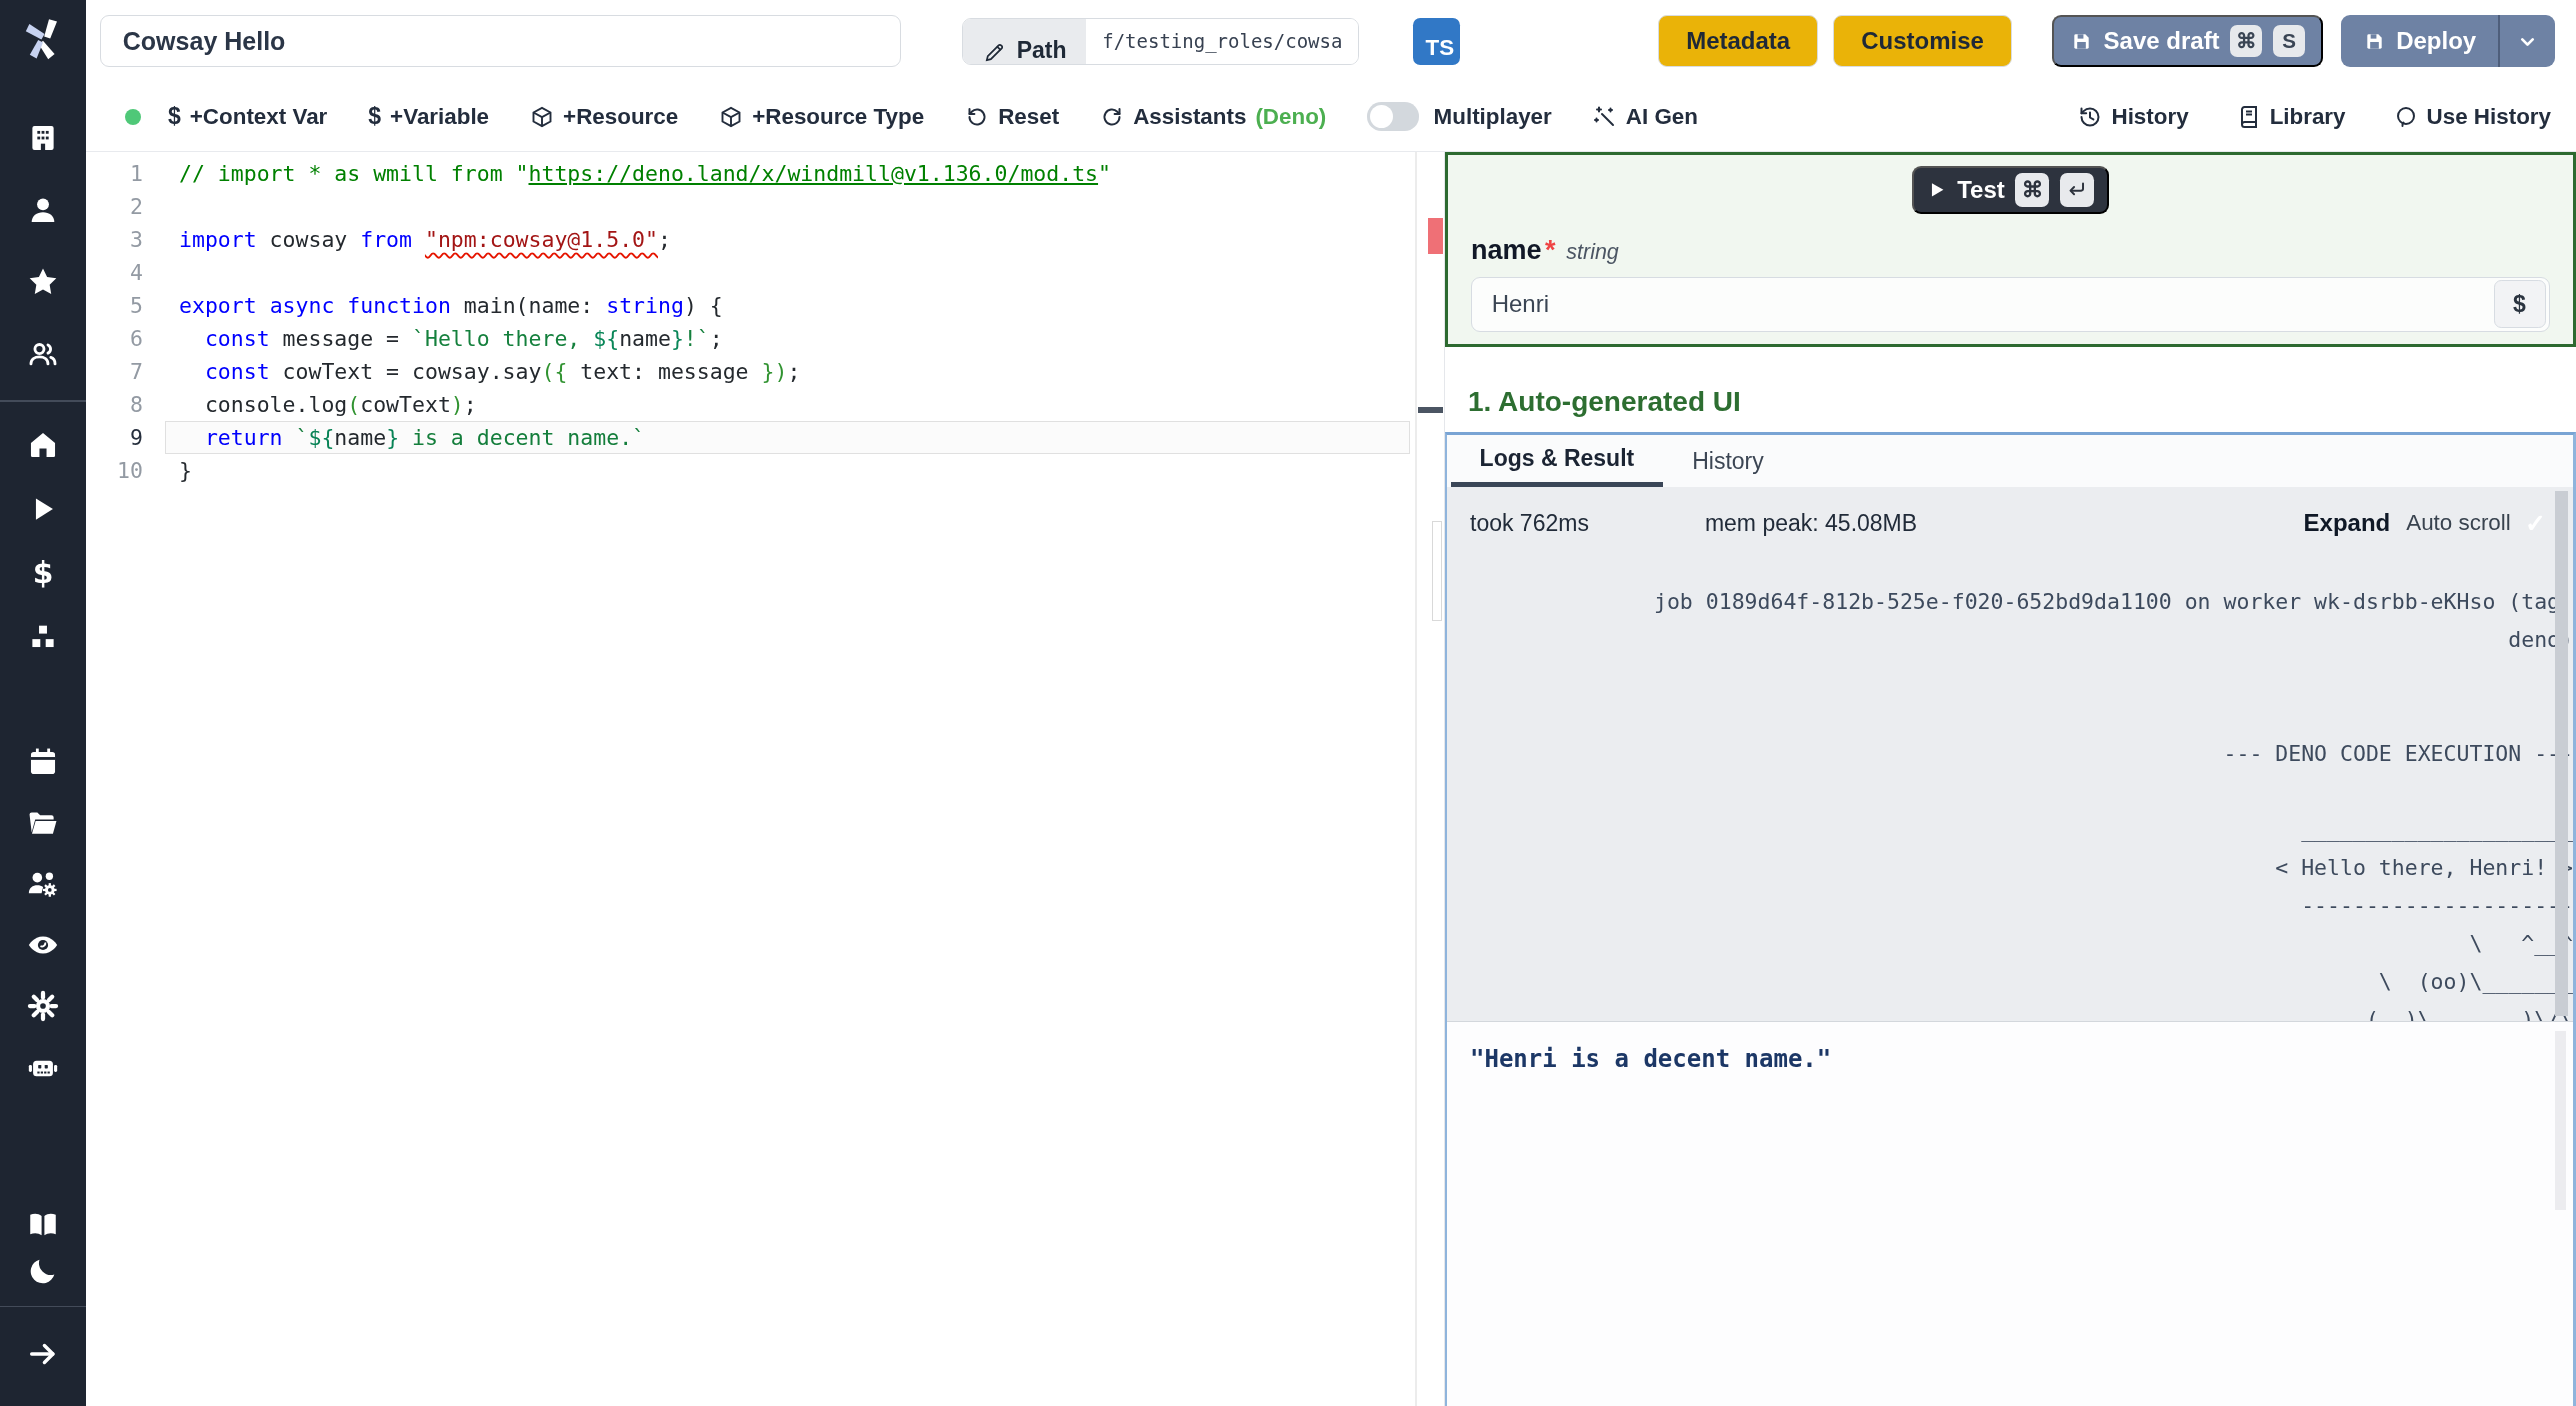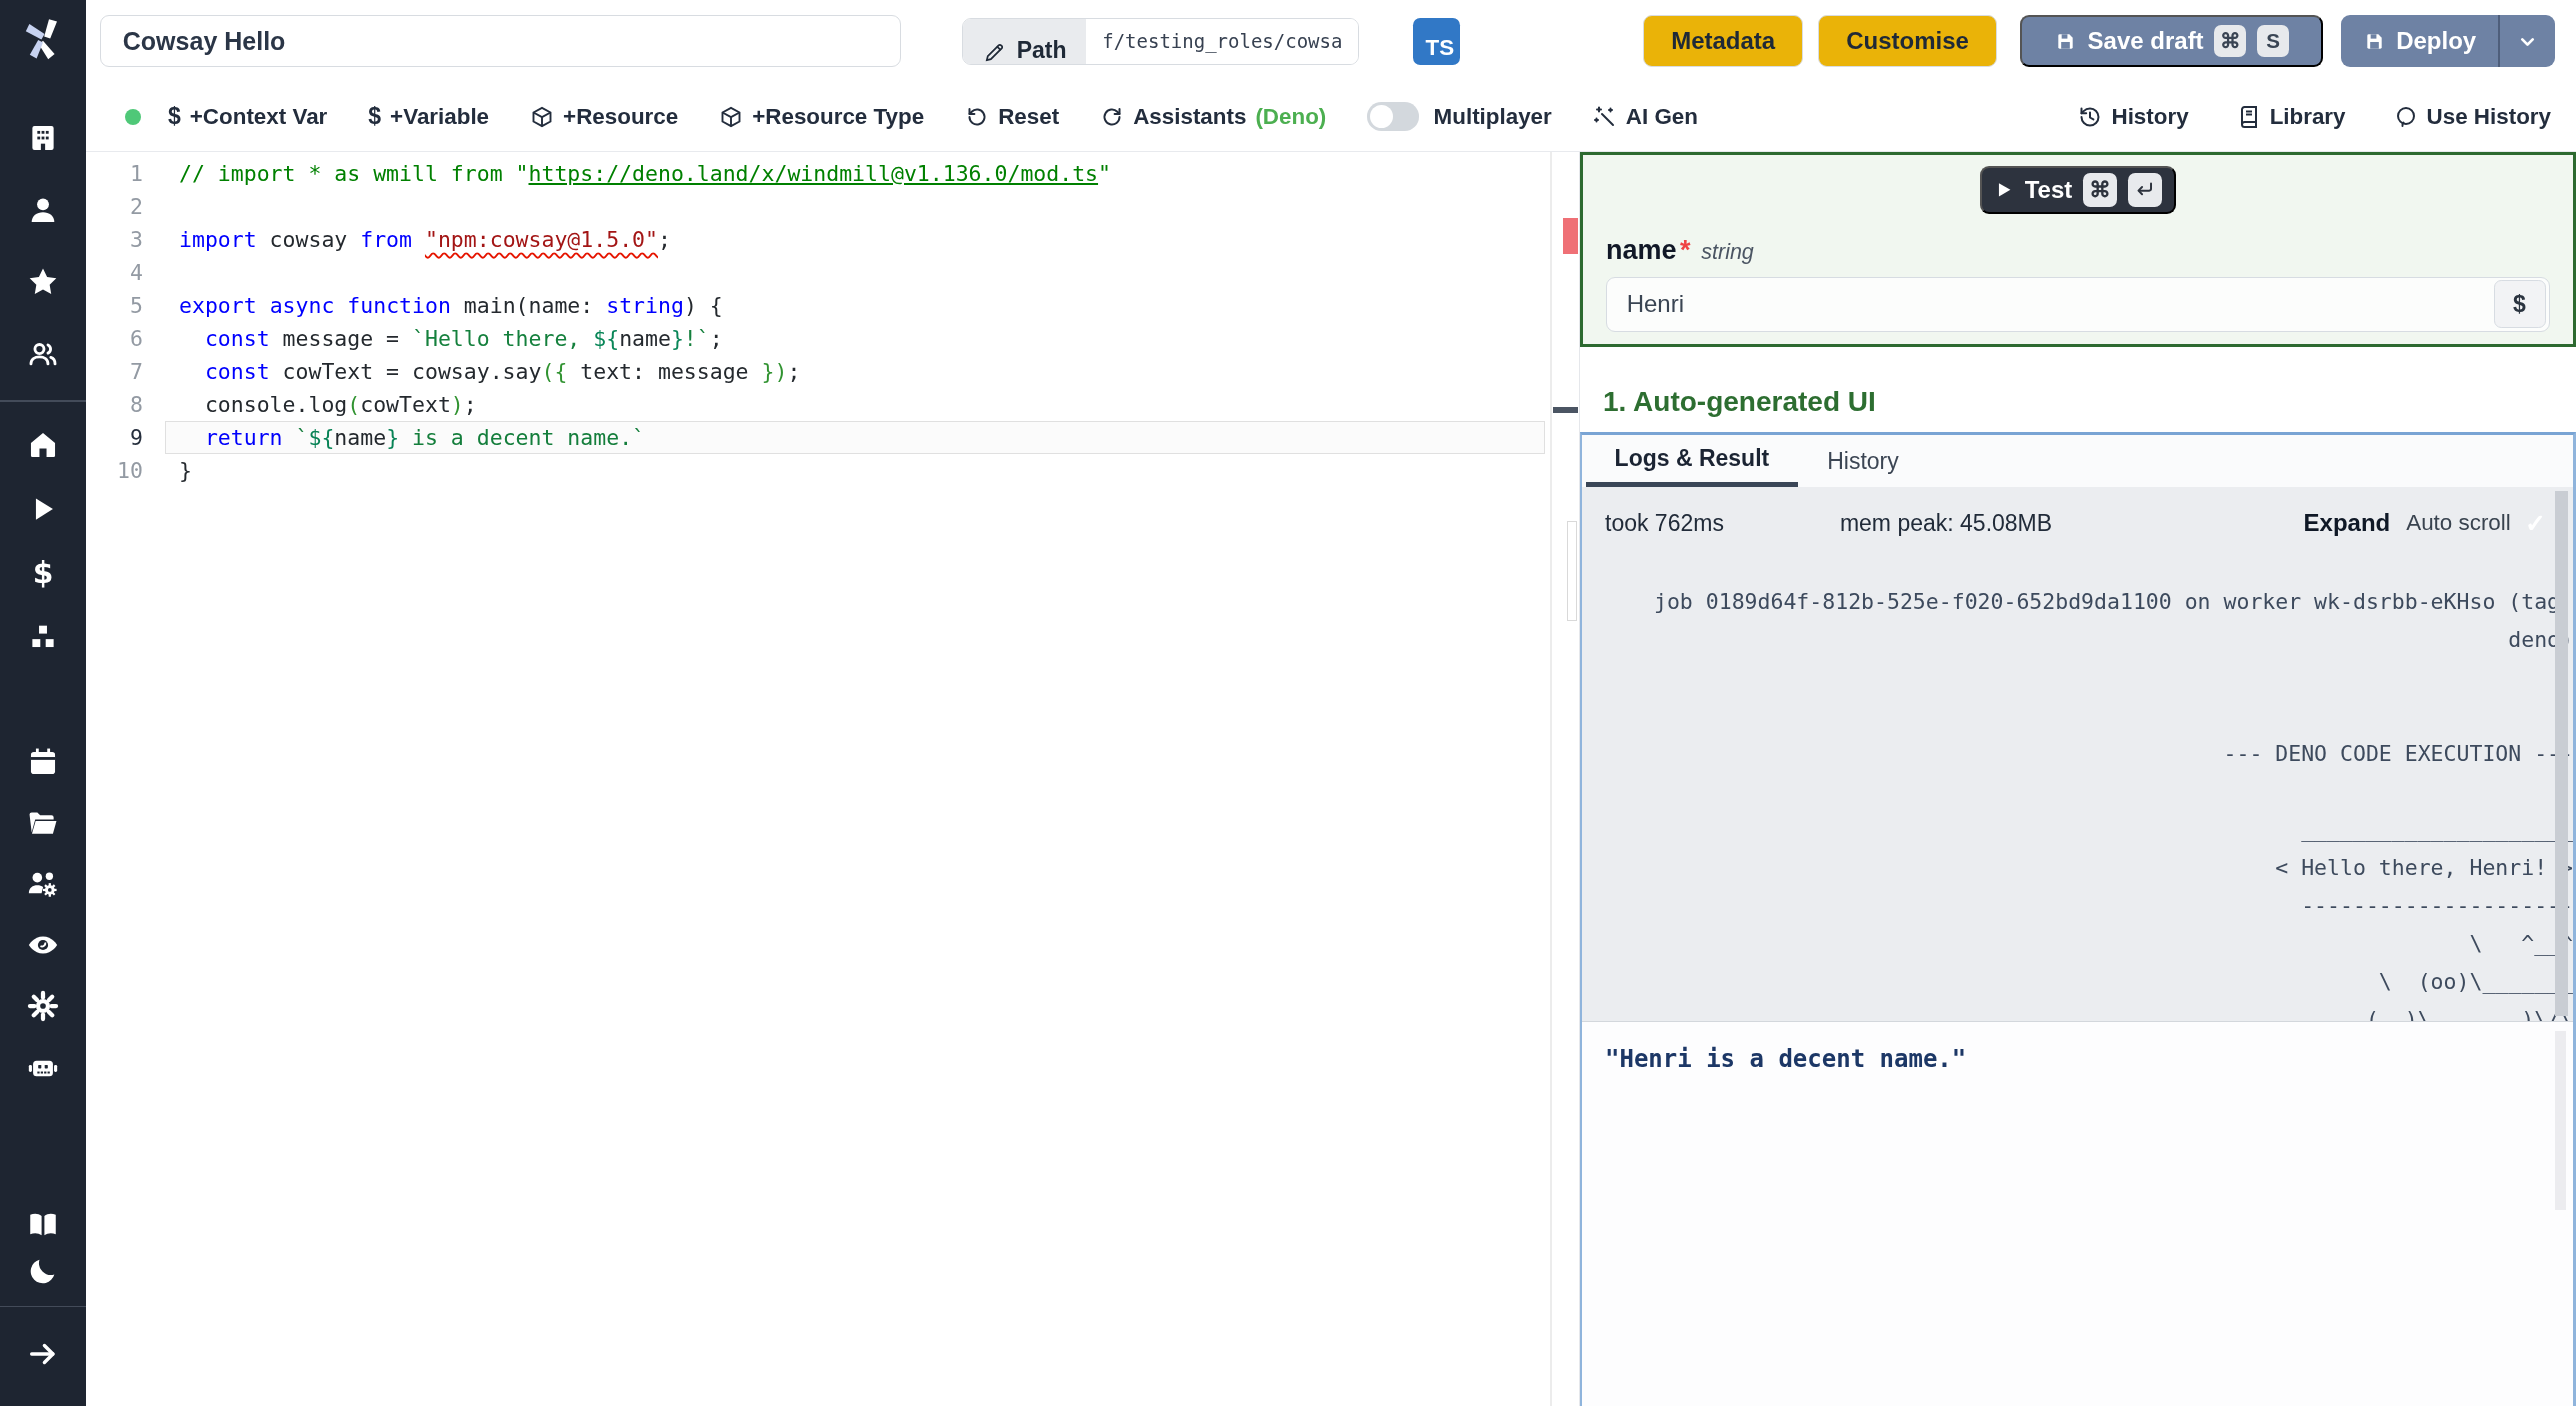--- a/index.html
+++ b/index.html
@@ -32,21 +32,21 @@
                 font-family:"DejaVu Sans Mono", monospace; font-size:19px; color:#374151; }
   .ts-badge { margin-left:54px; width:47px; height:47px; background:#3178c6; border-radius:7.2px;
               color:#fff; font-weight:700; font-size:22.4px; display:flex; align-items:flex-end;
               justify-content:flex-end; padding:3.6px 6.3px; }
   .tb-spacer { flex:1; }
   .ghost-btn { height:52px; padding:0 27px; border:1.8px solid #d8dce1; border-radius:9px; background:#eab308;
                font-size:24px; font-weight:700; color:#1f2937; display:flex; align-items:center; }
   .ghost-btn + .ghost-btn { margin-left:15px; }
   .slate-btn { height:52px; background:#6e82a4; border-radius:9px; color:#fff; display:flex;
                align-items:center; font-size:24px; font-weight:700; }
-  .save-btn { margin-left:23px; padding:0 32px; gap:10.7px; }
+  .save-btn { margin-left:40px; padding:0 16px; gap:10.7px; }
   .key-badge { width:32px; height:32px; background:#e7e9ec; border-radius:7.2px; color:#3a4554;
                font-size:20.6px; font-weight:700; display:flex; align-items:center; justify-content:center; }
   .deploy-btn { margin-left:18px; padding:0; }
   .deploy-main { display:flex; align-items:center; gap:10.7px; padding:0 21.5px; height:100%; }
   .deploy-sep { width:1.8px; height:100%; background:rgba(20,30,50,.35); }
   .deploy-chevron { width:55px; height:100%; display:flex; align-items:center; justify-content:center; }
 
   
   .toolbar { height:70px; display:flex; align-items:center; padding:0 25px 0 39px;
              border-bottom:1.8px solid #e8eaee; background:#fff; }
@@ -79,21 +79,21 @@
   .str { color:#15803d; } .tpl { color:#098658; } .brk { color:#319331; } .pl { color:#24292e; }
   .strerr { color:#a31515; text-decoration:underline; text-decoration-style:wavy;
             text-decoration-color:#e51400; text-decoration-thickness:1.8px; text-underline-offset:5.4px; }
   .ruler-line { position:absolute; top:0; bottom:0; right:27px; width:1.8px; background:#ececec; }
   .err-marker { position:absolute; right:0.9px; top:66px; width:15px; height:36px; background:#ef7076; }
   .cursor-dash { position:absolute; right:0.9px; top:255px; width:25px; height:6.3px; background:#4b5563; }
   .vscroll-thumb { position:absolute; right:1.8px; top:369px; width:9.8px; height:100px;
                    border:0.9px solid #d9d9d9; background:#fff; }
 
   
-  .panel { width:997px; flex-shrink:0; background:#fff; display:flex; flex-direction:column;
+  .panel { width:1132px; flex-shrink:0; background:#fff; display:flex; flex-direction:column;
            border-left:0.9px solid #e5e7eb; position:relative; }
   .test-box { height:195px; border:3.6px solid #2d6a30; background:#f1f7f0; flex-shrink:0; }
   .test-btn { margin:10.7px auto 0; width:fit-content; height:48px; padding:0 12.5px; border-radius:9px;
               background:#2d333e; display:flex; align-items:center; gap:10.7px; color:#fff;
               font-size:24px; font-weight:700; }
   .test-key { width:34px; height:34px; border-radius:7.2px; background:#e8eaed; color:#2d333e;
               display:flex; align-items:center; justify-content:center; font-size:21.5px; font-weight:700; }
   .field-row { margin:21.5px 0 0 23px; display:flex; align-items:baseline; gap:10.7px; }
   .field-name { font-size:27px; font-weight:700; color:#111827; }
   .field-req { color:#ef4444; font-size:27px; font-weight:700; margin-left:-7.2px; }

